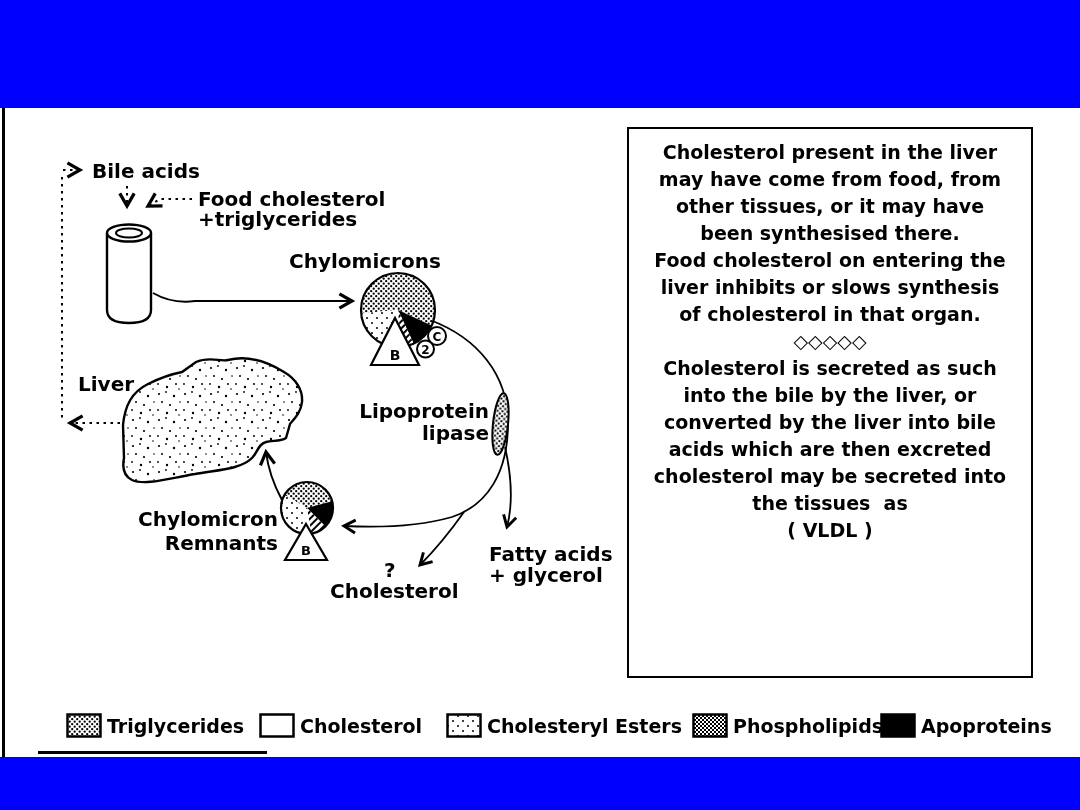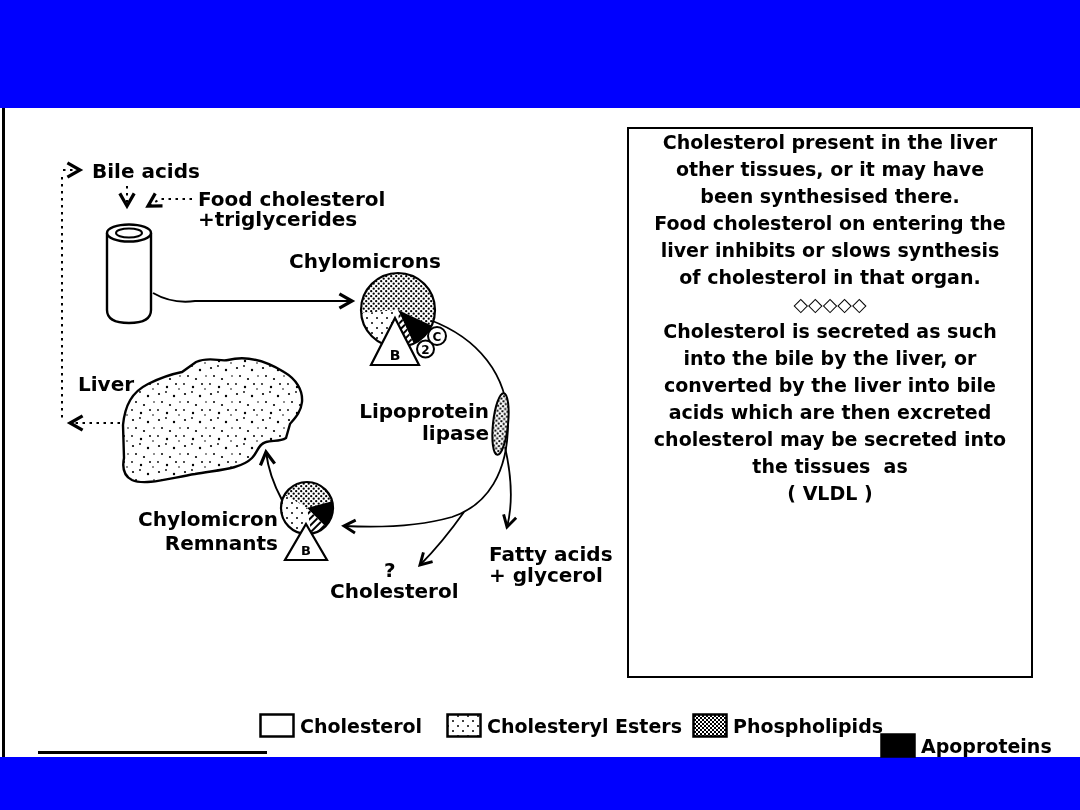--- a/index.html
+++ b/index.html
@@ -3,21 +3,21 @@
 <meta charset="utf-8">
 <style>
   html,body{margin:0;padding:0;}
   .screen{position:relative;width:1080px;height:810px;background:#0000FF;overflow:hidden;
           font-family:"DejaVu Sans",sans-serif;}
   .panel{position:absolute;left:0;top:108px;width:1080px;height:649px;background:#FFFFFF;}
   .left-border{position:absolute;left:2px;top:0;width:3px;height:649px;background:#000;}
   .partial-line{position:absolute;left:38px;top:643px;width:229px;height:3px;background:#000;}
   .info-box{position:absolute;left:627px;top:19px;width:406px;height:551px;
             border:2px solid #000;box-sizing:border-box;background:#fff;
-            text-align:center;}
+            padding-top:10px;text-align:center;}
   .tline{font:bold 19px "DejaVu Sans",sans-serif;line-height:27px;min-height:27px;
          white-space:pre;color:#000;}
   .legend{position:absolute;left:0;top:0;width:1080px;height:649px;pointer-events:none;}
   .legend-item{position:absolute;top:605px;display:flex;align-items:center;gap:5px;}
   .legend-label{font:bold 19px "DejaVu Sans",sans-serif;color:#000;white-space:nowrap;}
   svg text{font-family:"DejaVu Sans",sans-serif;font-weight:bold;fill:#000;}
   .diagram-svg{position:absolute;left:0;top:0;}
 </style>
 </head>
 <body>
@@ -145,56 +145,63 @@
         <text x="278" y="550" text-anchor="end">Remnants</text>
         <text x="489" y="561">Fatty acids</text>
         <text x="489" y="582">+ glycerol</text>
         <text x="384" y="577">?</text>
         <text x="330" y="598">Cholesterol</text>
       </g>
     </svg>
 
     <div class="info-box">
       <div class="tline">Cholesterol present in the liver</div>
+      <div class="tline">may have come from food, from</div>
       <div class="tline">other tissues, or it may have</div>
       <div class="tline">been synthesised there.</div>
       <div class="tline">Food cholesterol on entering the</div>
       <div class="tline">liver inhibits or slows synthesis</div>
       <div class="tline">of cholesterol in that organ.</div>
       <div class="tline">◇◇◇◇◇</div>
       <div class="tline">Cholesterol is secreted as such</div>
       <div class="tline">into the bile by the liver, or</div>
       <div class="tline">converted by the liver into bile</div>
       <div class="tline">acids which are then excreted</div>
       <div class="tline">cholesterol may be secreted into</div>
       <div class="tline">the tissues  as</div>
       <div class="tline">( VLDL )</div>
       <div class="tline"></div>
     </div>
 
     <div class="legend">
+      <div class="legend-item" style="left:66px;">
+        <svg width="36" height="25">
+          <rect x="1.5" y="1.5" width="33" height="22" fill="url(#denseDots)" stroke="#000" stroke-width="2.5"></rect>
+        </svg>
+        <span class="legend-label">Triglycerides</span>
+      </div>
       <div class="legend-item" style="left:259px;">
         <svg width="36" height="25">
           <rect x="1.5" y="1.5" width="33" height="22" fill="#fff" stroke="#000" stroke-width="2.5"></rect>
         </svg>
         <span class="legend-label">Cholesterol</span>
       </div>
       <div class="legend-item" style="left:446px;">
         <svg width="36" height="25">
           <rect x="1.5" y="1.5" width="33" height="22" fill="url(#sparseDots)" stroke="#000" stroke-width="2.5"></rect>
         </svg>
         <span class="legend-label">Cholesteryl Esters</span>
       </div>
       <div class="legend-item" style="left:692px;align-items:center;">
         <svg width="36" height="25">
           <rect x="1.5" y="1.5" width="33" height="22" fill="url(#checker)" stroke="#000" stroke-width="2.5"></rect>
         </svg>
         <span class="legend-label">Phospholipids</span>
       </div>
-      <div class="legend-item" style="left:880px;margin-top:20px;">
+      <div class="legend-item" style="left:880px;">
         <svg width="36" height="25">
           <rect x="1.5" y="1.5" width="33" height="22" fill="#000" stroke="#000" stroke-width="2.5"></rect>
         </svg>
         <span class="legend-label">Apoproteins</span>
       </div>
     </div>
 
     <div class="left-border"></div>
     <div class="partial-line"></div>
   </div>

